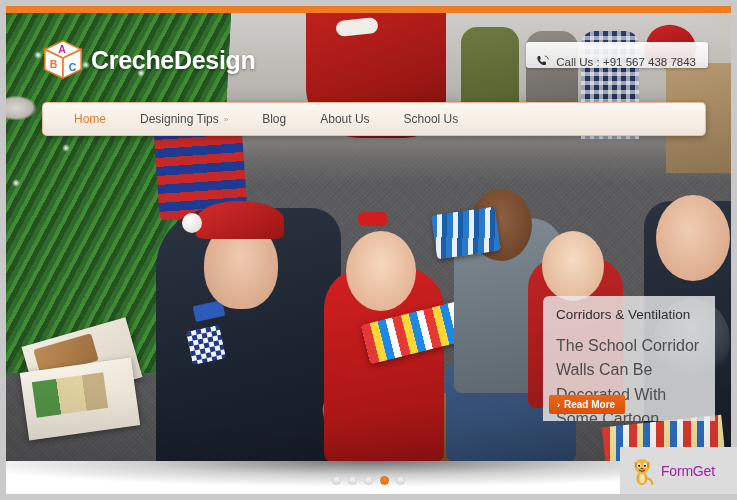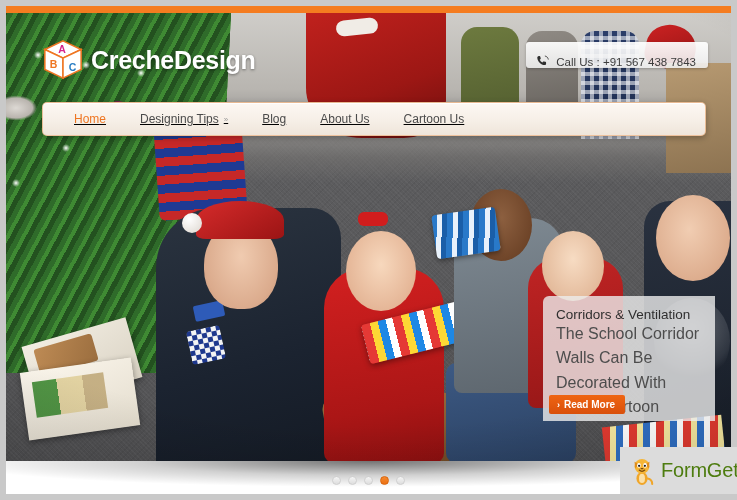--- a/index.html
+++ b/index.html
@@ -343,21 +343,20 @@
     width: 664px;
     height: 34px;
     background: linear-gradient(180deg, #fdf8f3 0%, #f6efe7 55%, #efe5da 100%);
     border: 1px solid rgba(226,150,86,.55);
     border-radius: 5px;
     box-shadow: 0 2px 6px rgba(0,0,0,.28), inset 0 1px 0 rgba(255,255,255,.85);
     display: flex;
     align-items: center;
     padding-left: 14px;
     z-index: 30;
-    text-decoration: underline;
   }
   .nav-item {
     font-size: 12px;
     color: #4a4a4a;
     padding: 0 17px;
     line-height: 32px;
     white-space: nowrap;
     cursor: pointer;
     display: flex;
     align-items: center;
@@ -380,21 +379,21 @@
     height: 125px;
     background: rgba(236,236,236,.80);
     border-radius: 6px 0 0 0;
     padding: 11px 13px 0 13px;
     z-index: 25;
     overflow: hidden;
   }
   .caption-title {
     font-size: 13.5px;
     color: #2f2f2f;
-    margin-bottom: 0;
+    margin-bottom: 12px;
     white-space: nowrap;
   }
   .caption-body {
     font-size: 16px;
     line-height: 1.52;
     color: #4d4d4d;
   }
   .read-more {
     position: absolute;
     left: 543px;
@@ -463,22 +462,22 @@
     width: 117px;
     height: 47px;
     background: #dcdcdc;
     display: flex;
     align-items: center;
     gap: 6px;
     padding-left: 9px;
     z-index: 60;
   }
   .formget-text {
-    font-size: 20px;
-    color: #4d7c0f;
+    font-size: 14px;
+    color: #a21caf;
     letter-spacing: -.2px;
   }
   .cat-icon { width: 26px; height: 30px; display: block; }
 </style>
 </head>
 <body>
 
 <div id="screenshot">
 
   <div class="page-frame">
@@ -571,21 +570,21 @@
         <span>Designing Tips</span>
         <span class="nav-caret">»</span>
       </div>
       <div class="nav-item">
         <span>Blog</span>
       </div>
       <div class="nav-item">
         <span>About Us</span>
       </div>
       <div class="nav-item">
-        <span>Cartoon Us</span>
+        <span>School Us</span>
       </div>
     </nav>
 
     <div class="police-mark"></div>
 
     <div class="caption">
       <div class="caption-title">Corridors &amp; Ventilation</div>
       <div class="caption-body">The School Corridor Walls Can Be Decorated With Some Cartoon Characters Or Stars Wall Stickers On It.</div>
     </div>
 

